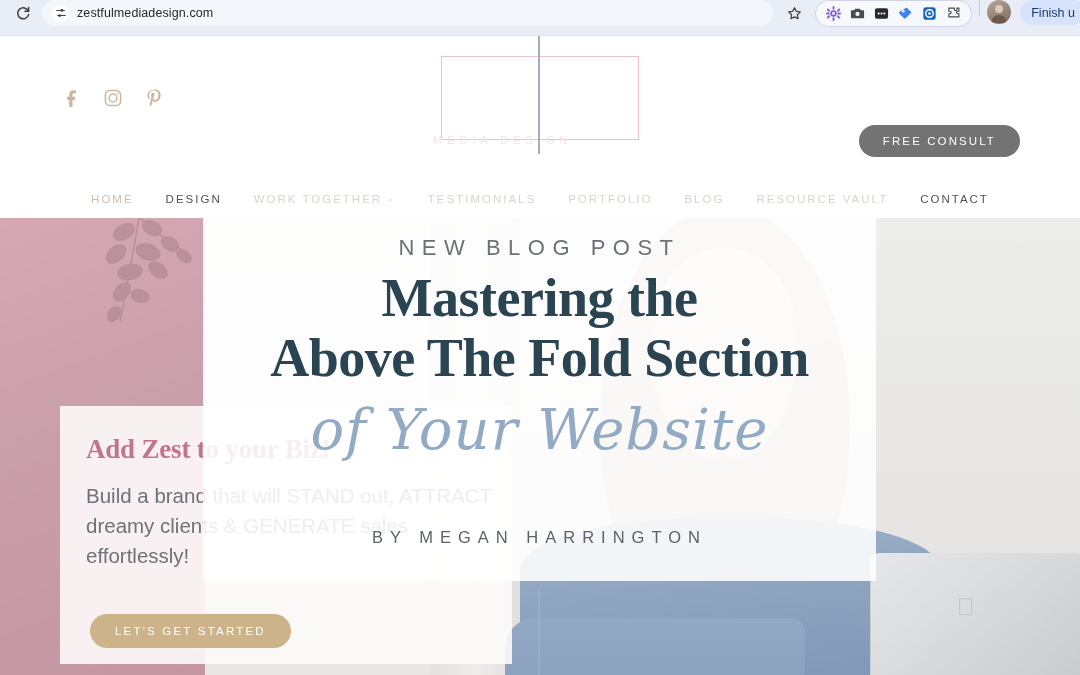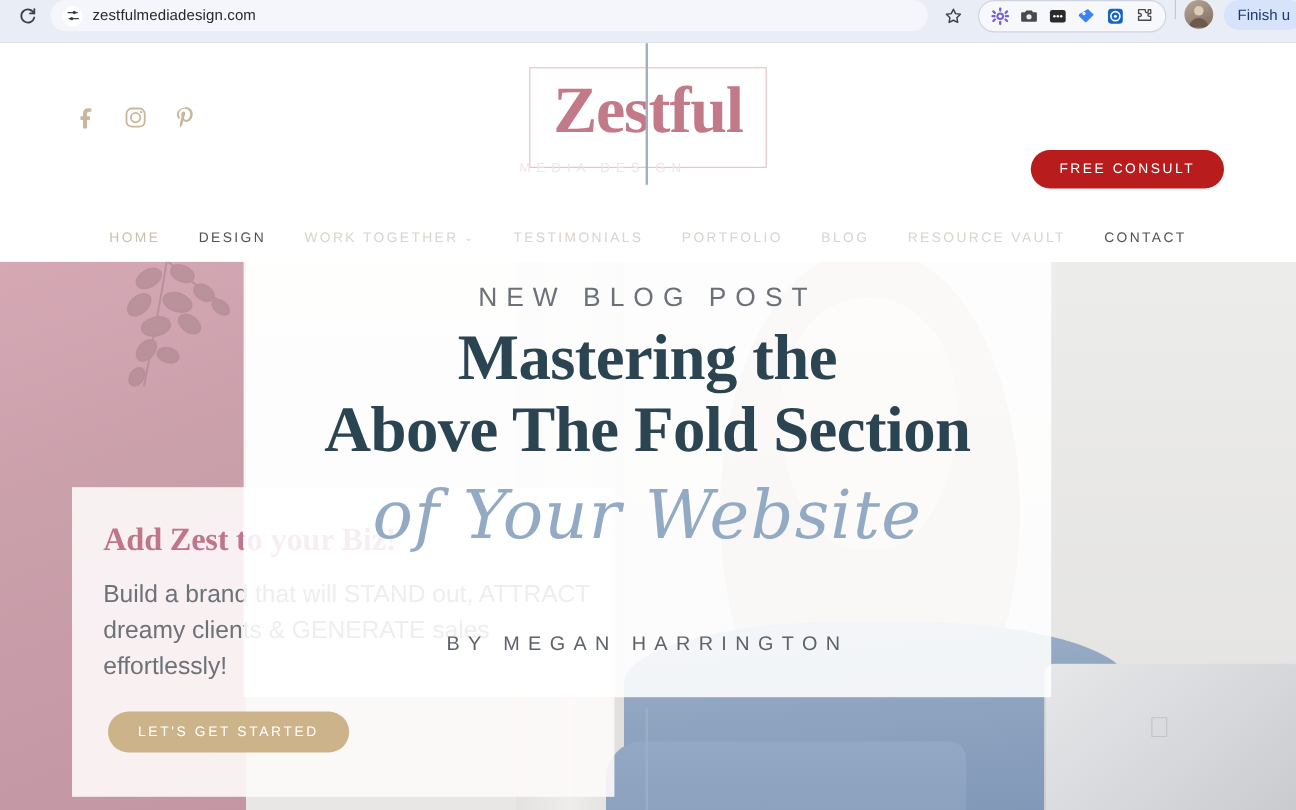--- a/index.html
+++ b/index.html
@@ -96,21 +96,21 @@
     font-size: 55px; line-height: 1; color: #c27a88;
     letter-spacing: -1px;
   }
   .logo-sub {
     position: absolute; left: 0; right: 16px; top: 84px; text-align: left;
     font-size: 11px; letter-spacing: 5px; color: #f3e4e6;
   }
 
   .consult-btn {
     position: absolute; right: 60px; top: 89px;
-    background: #b91c1c; color: #ffffff;
+    background: #737373; color: #ffffff;
     font-size: 11.5px; letter-spacing: 2.1px;
     padding: 10px 24px; border-radius: 20px; border: none;
     cursor: pointer; font-family: inherit;
   }
 
   .navbar {
     position: absolute; left: 0; bottom: 0; width: 1080px; height: 38px;
     display: flex; align-items: center; justify-content: center;
     gap: 0;
   }
@@ -194,21 +194,21 @@
   .copy-h1 {
     font-family: "Liberation Serif", serif; font-weight: 700;
     font-size: 27px; color: #c1758a; letter-spacing: -.2px;
     white-space: nowrap;
   }
   .copy-p {
     margin-top: 16px; font-size: 20.5px; line-height: 1.46;
     color: #6d7279; font-weight: 300;
   }
   .copy-btn {
-    position: absolute; left: 30px; top: 187px;
+    position: absolute; left: 30px; top: 208px;
     background: #cdb389; color: #ffffff;
     font-size: 11.5px; letter-spacing: 2.2px;
     padding: 11px 25px; border-radius: 20px; border: none;
     cursor: pointer; font-family: inherit;
   }
 
   
   .overlay-card {
     position: absolute; left: 203px; top: 180px; width: 673px; height: 365px;
     background: rgba(255,255,255,.88); z-index: 10;
@@ -406,21 +406,20 @@
       </span>
       <span class="social-ico">
         <svg width="20" height="20" viewBox="0 0 20 20" fill="#c9b79b">
           <path d="M10.3 1.7C5.9 1.7 3.4 4.6 3.4 7.6c0 1.4.75 3.1 1.95 3.65.18.08.28.05.32-.13l.27-1.06c.03-.1 0-.2-.07-.3-.45-.55-.8-1.55-.8-2.48 0-2.4 1.8-4.72 4.88-4.72 2.65 0 4.5 1.8 4.5 4.4 0 2.93-1.48 4.96-3.4 4.96-1.06 0-1.86-.88-1.6-1.95.3-1.28.9-2.66.9-3.58 0-.83-.44-1.52-1.36-1.52-1.08 0-1.95 1.12-1.95 2.62 0 .95.32 1.6.32 1.6l-1.3 5.5c-.38 1.63-.06 3.62-.03 3.82.02.12.17.15.24.06.1-.13 1.38-1.7 1.82-3.28.12-.44.7-2.72.7-2.72.35.66 1.36 1.24 2.44 1.24 3.2 0 5.38-2.92 5.38-6.83 0-2.96-2.5-5.68-6.3-5.68z"></path>
         </svg>
       </span>
     </div>
 
     <div class="logo-wrap">
       <div class="logo-box"></div>
-      <div class="logo-name">Zestful</div>
       <div class="logo-sub">MEDIA DESIGN</div>
     </div>
 
     <button class="consult-btn">FREE CONSULT</button>
 
     <nav class="navbar">
       <span class="nav-item">
         <span>HOME</span>
       </span>
       <span class="nav-item active">

